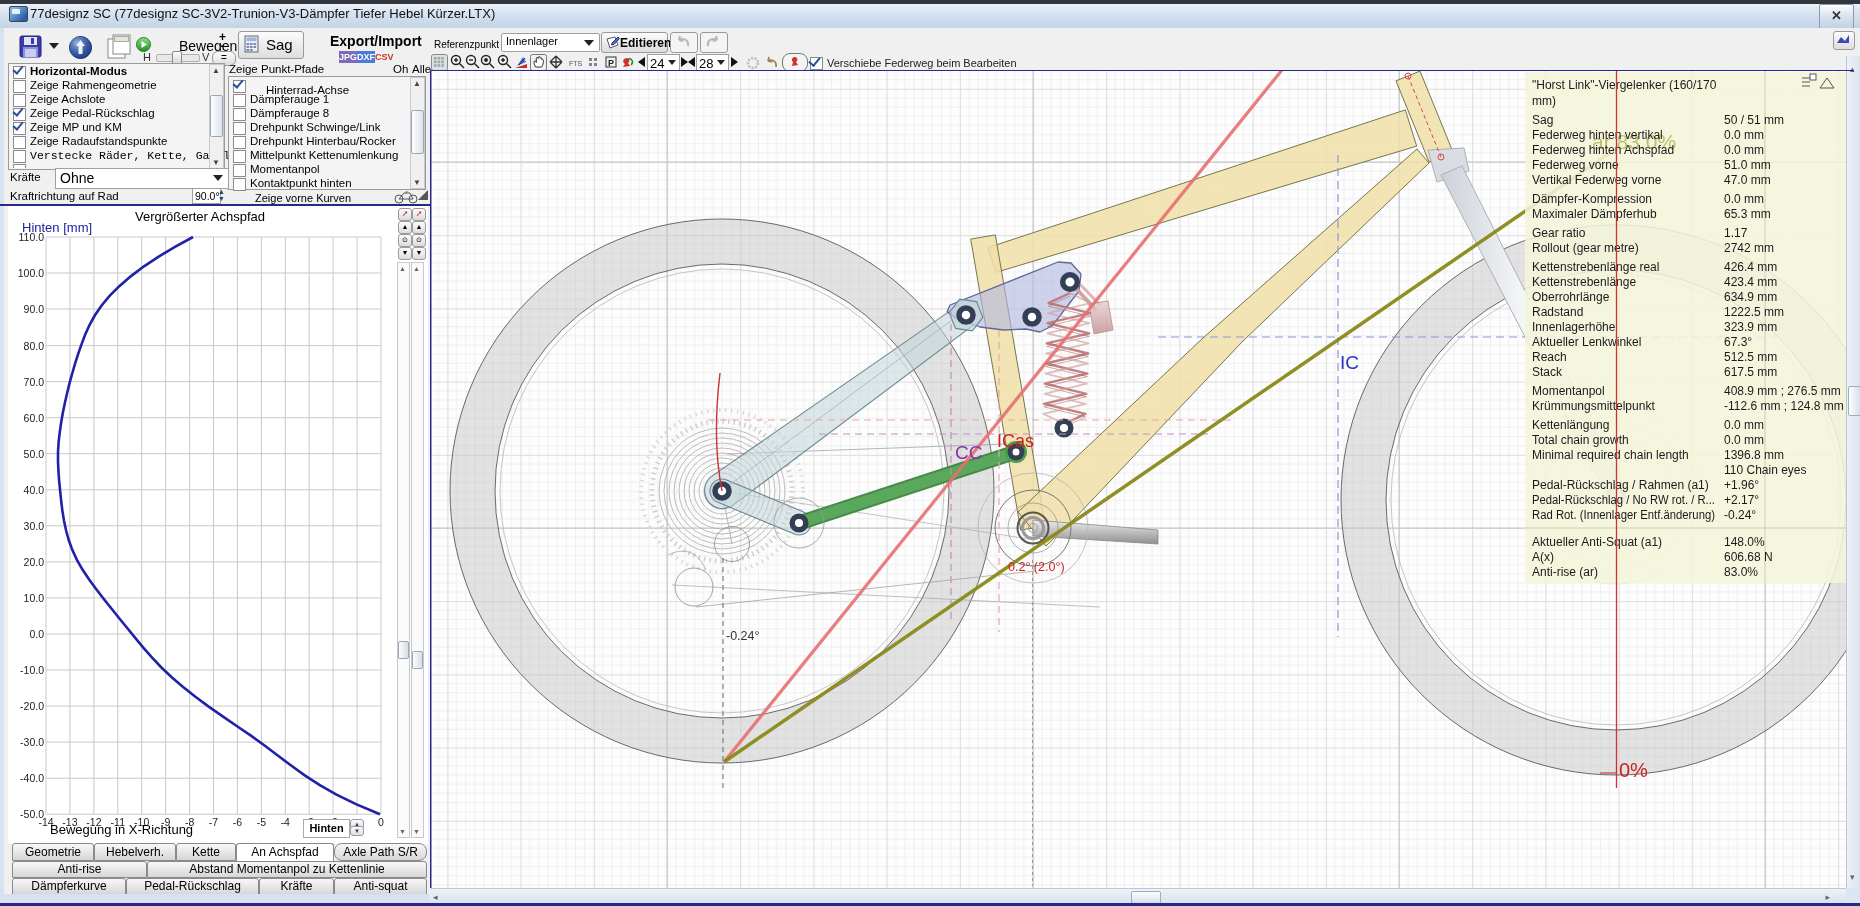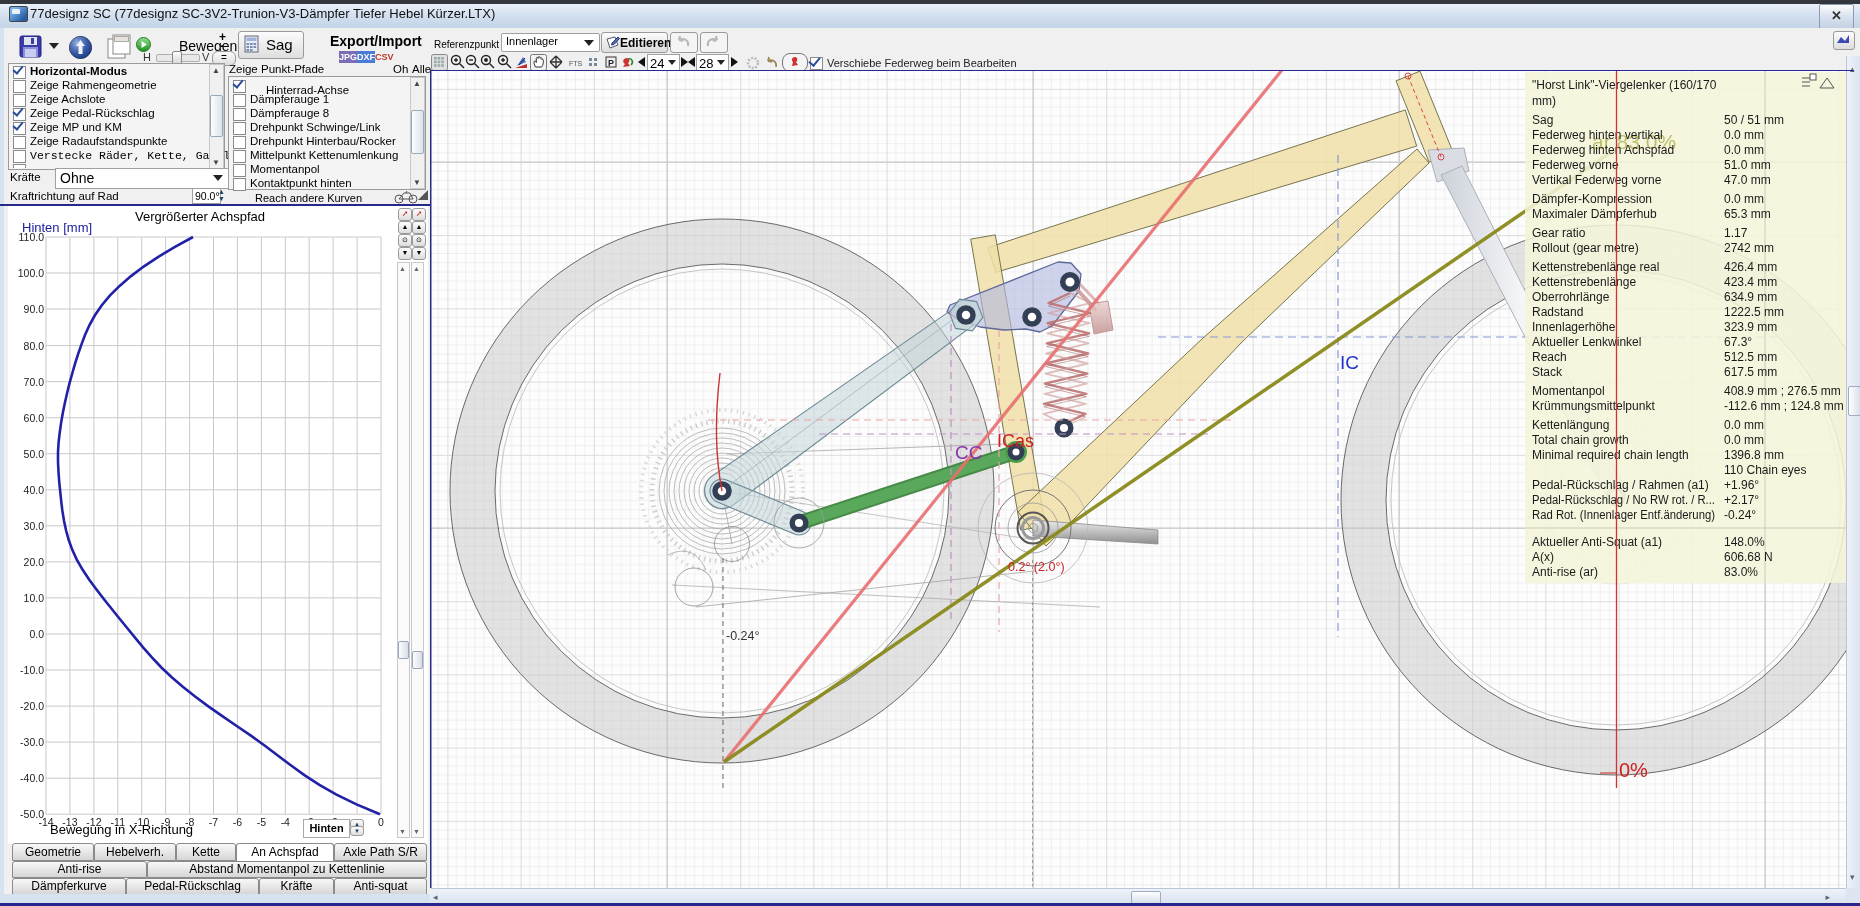--- a/index.html
+++ b/index.html
@@ -272,28 +272,28 @@
 </div>
 <div class="abs" style="left:303px;top:819px;width:45px;height:17px;background:#fff;border:1px solid #aaa;font-size:11px;font-weight:bold;text-align:center;line-height:16px;">Hinten</div>
 <div class="abs" style="left:350px;top:819px;width:13px;height:17px;">
  <div class="btn3d" style="position:absolute;top:0;width:12px;height:8px;font-size:6px;text-align:center;line-height:8px;color:#246;">▲</div>
  <div class="btn3d" style="position:absolute;bottom:0;width:12px;height:8px;font-size:6px;text-align:center;line-height:8px;color:#246;">▼</div>
 </div>
 <div class="tab" style="left:12px;top:843px;width:80px;height:16px;line-height:16px;">Geometrie</div>
 <div class="tab" style="left:94px;top:843px;width:80px;height:16px;line-height:16px;">Hebelverh.</div>
 <div class="tab" style="left:176px;top:843px;width:58px;height:16px;line-height:16px;">Kette</div>
 <div class="tab tabactive" style="left:236px;top:843px;width:96px;height:17px;line-height:17px;">An Achspfad</div>
-<div class="tab" style="left:334px;top:843px;width:91px;height:16px;line-height:16px;">Axle Path S/R</div>
+<div class="tab" style="left:334px;top:843px;width:91px;height:16px;line-height:16px;border-radius:8px;">Axle Path S/R</div>
 <div class="tab" style="left:12px;top:861px;width:133px;height:15px;line-height:15px;">Anti-rise</div>
 <div class="tab" style="left:147px;top:861px;width:278px;height:15px;line-height:15px;">Abstand Momentanpol zu Kettenlinie</div>
 <div class="tab" style="left:12px;top:878px;width:112px;height:15px;line-height:15px;">Dämpferkurve</div>
 <div class="tab" style="left:126px;top:878px;width:131px;height:15px;line-height:15px;">Pedal-Rückschlag</div>
 <div class="tab" style="left:259px;top:878px;width:73px;height:15px;line-height:15px;">Kräfte</div>
 <div class="tab" style="left:334px;top:878px;width:91px;height:15px;line-height:15px;">Anti-squat</div>
-<div class="lbl" style="left:255px;top:192px;font-size:11px;">Reach andere Kurven</div>
+<div class="lbl" style="left:255px;top:192px;font-size:11px;">Zeige vorne Kurven</div>
 <svg class="abs" style="left:394px;top:190px;" width="26" height="14" viewBox="0 0 26 14">
  <g stroke="#555" fill="none" stroke-width="1">
       <circle cx="5" cy="9" r="4"></circle>
       <circle cx="19" cy="9" r="4"></circle>
       <path d="M5 9 L10 3 L16 3 L19 9 L10 9 Z"></path>
       <line x1="12" y1="3" x2="13" y2="1"></line>
     </g>
 </svg>
 <div class="abs" style="left:418px;top:190px;width:0;height:0;border-left:10px solid transparent;border-bottom:10px solid #555;"></div>
 <div class="lbl" style="left:434px;top:39px;font-size:10px;">Referenzpunkt</div>

